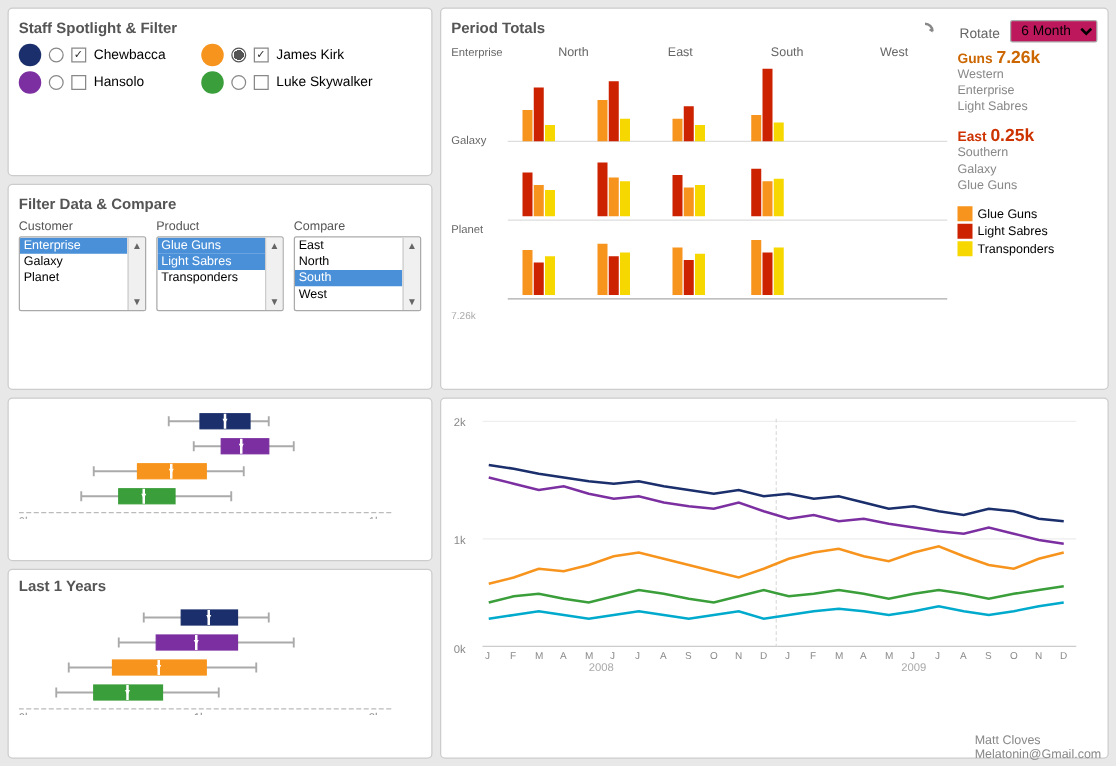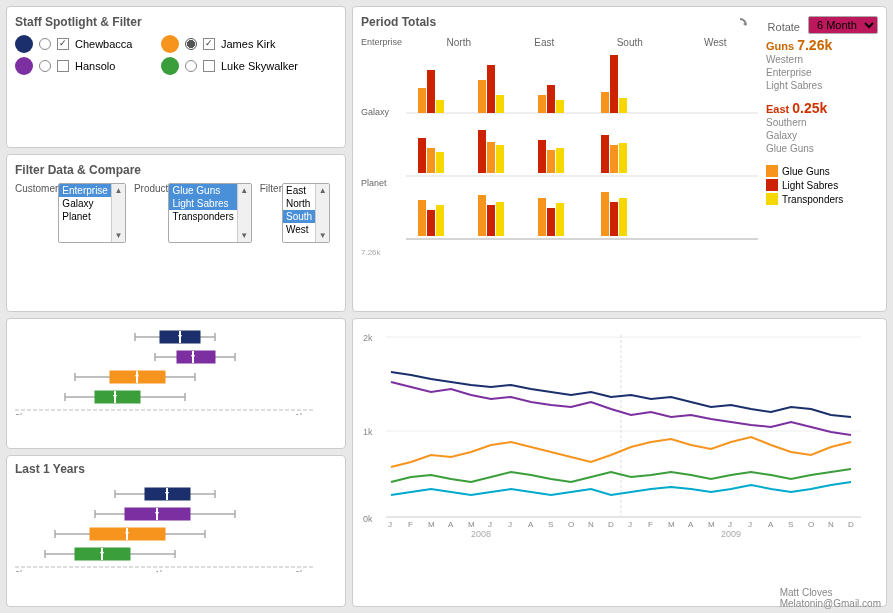--- a/index.html
+++ b/index.html
@@ -91,21 +91,21 @@
     .filter-panel {
       grid-column: 1;
       grid-row: 2;
     }
     .filter-groups {
       display: flex;
       gap: 8px;
     }
     .filter-group {
       display: flex;
-      flex-direction: row;
+      flex-direction: column;
       flex: 1;
     }
     .filter-group label {
       font-size: 10px;
       color: #555;
       margin-bottom: 2px;
     }
     .listbox-container {
       display: flex;
       border: 1px solid #aaa;
@@ -422,21 +422,21 @@
             <div class="listbox-item selected">Light Sabres</div>
             <div class="listbox-item">Transponders</div>
           </div>
           <div class="listbox-scroll">
             <span class="scroll-arrow">▲</span>
             <span class="scroll-arrow" style="margin-top:auto;">▼</span>
           </div>
         </div>
       </div>
       <div class="filter-group">
-        <label>Filter</label>
+        <label>Compare</label>
         <div class="listbox-container">
           <div class="listbox">
             <div class="listbox-item">East</div>
             <div class="listbox-item">North</div>
             <div class="listbox-item selected">South</div>
             <div class="listbox-item">West</div>
           </div>
           <div class="listbox-scroll">
             <span class="scroll-arrow">▲</span>
             <span class="scroll-arrow" style="margin-top:auto;">▼</span>

